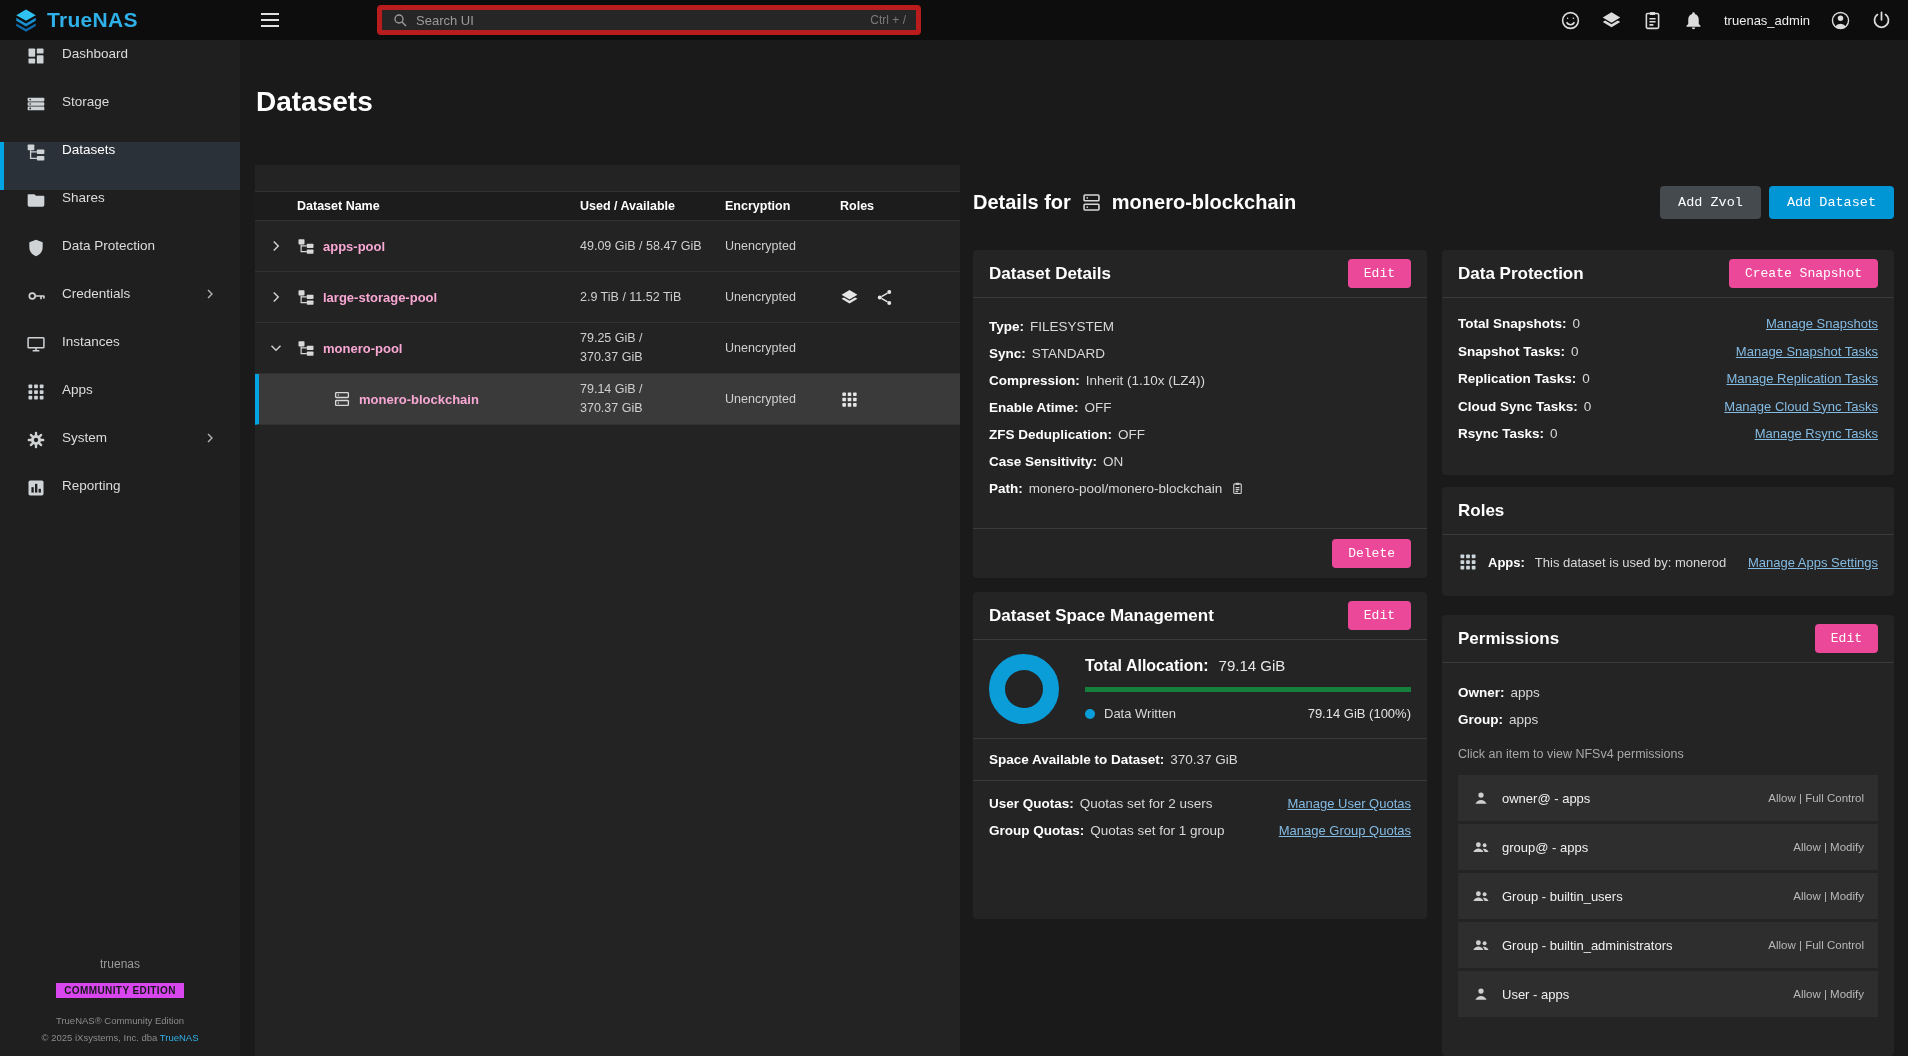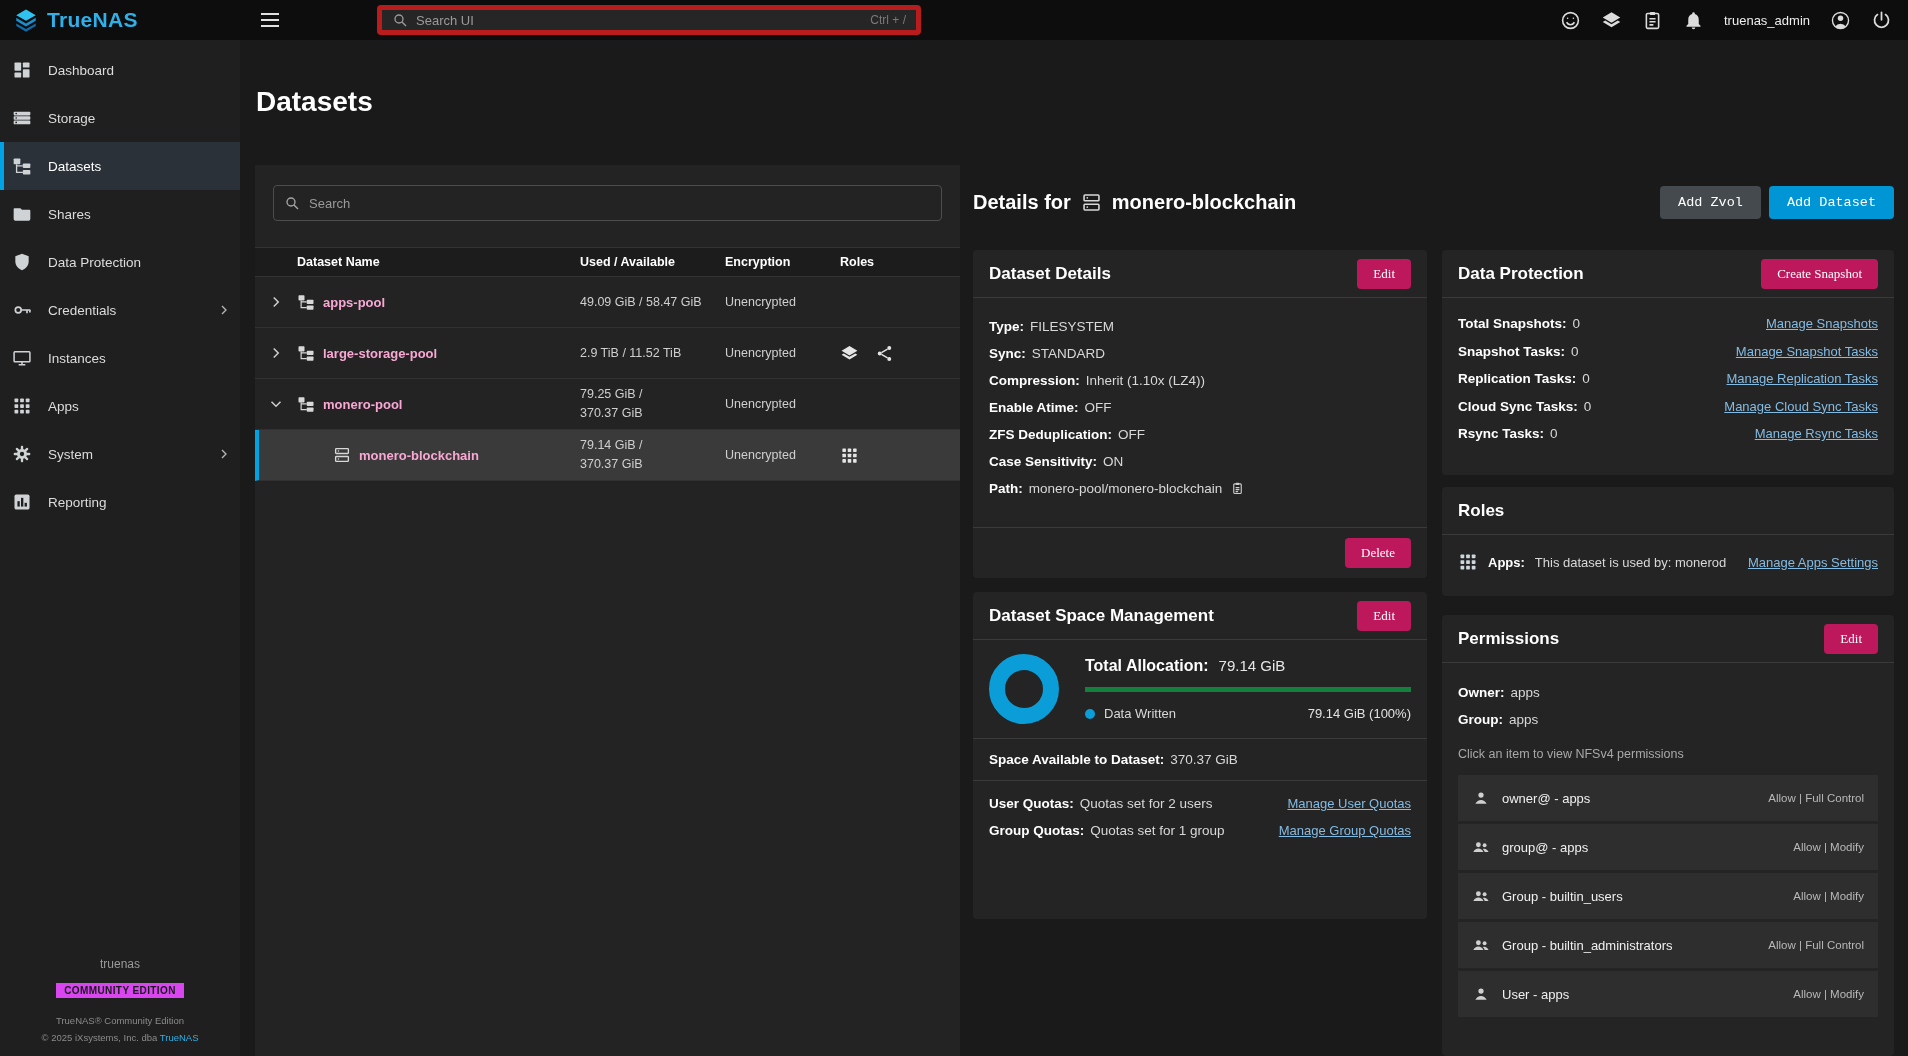--- a/index.html
+++ b/index.html
@@ -20,21 +20,21 @@
   .search-input { flex:1; background:transparent; border:none; outline:none; color:#ddd; font-size:13px; font-family:inherit; }
   .search-input::placeholder { color:#9a9a9a; }
   .search-shortcut { font-size:12px; color:#7a7a7a; }
   .topbar-right { margin-left:auto; display:flex; align-items:center; gap:20px; padding-right:16px; }
   .tb-icon { width:21px; height:21px; color:#dcdcdc; cursor:pointer; }
   .username { font-size:13px; color:#eee; }
 
   
   .sidebar { position:absolute; top:40px; left:0; width:240px; bottom:0; background:#1f1f1f; }
   .nav-items { padding-top:6px; }
-  .nav-item { height:48px; display:flex; align-items:center; gap:16px; padding:0 8px; border-left:4px solid transparent; font-size:13.5px; color:#dcdcdc; cursor:pointer; }
+  .nav-item { height:48px; display:flex; gap:16px; padding:0 22px; border-left:4px solid transparent; font-size:13.5px; color:#dcdcdc; cursor:pointer; }
   .nav-item.active { background:#2a3138; border-left-color:#00a3e4; color:#fff; }
   .nav-icon { width:20px; height:20px; color:#cfd3d6; flex:none; }
   .nav-chevron { margin-left:auto; width:16px; height:16px; color:#b5b5b5; }
   .nav-footer { position:absolute; bottom:10px; left:0; right:0; text-align:center; }
   .hostname { font-size:12px; color:#9b9b9b; }
   .edition-badge { display:inline-block; margin:12px 0 14px; background:#d946ef; color:#16181a; font-size:10px; font-weight:700; padding:2px 8px; letter-spacing:.4px; cursor:pointer; }
   .foot-line { font-size:9.5px; color:#8b8b8b; line-height:1.8; }
   .foot-brand { color:#2fb0e8; }
 
   
@@ -59,21 +59,21 @@
   .row-roles svg { width:19px; height:19px; cursor:pointer; }
 
   
   .details-header { position:absolute; left:733px; top:140px; width:921px; height:44px; display:flex; align-items:center; }
   .dh-title { display:flex; align-items:center; gap:10px; font-size:20px; font-weight:700; color:#fff; }
   .dh-title svg { width:21px; height:21px; color:#d8d8d8; }
   .dh-buttons { margin-left:auto; display:flex; gap:8px; }
   .btn { border:none; border-radius:4px; color:#fff; font-size:13.5px; padding:9px 18px; cursor:pointer; font-family:Liberation Mono, monospace; }
   .btn-gray { background:#454a4f; }
   .btn-blue { background:#0095d5; }
-  .btn-sm { border:none; border-radius:4px; background:#be185d; color:#fff; font-size:13px; padding:7px 16px; cursor:pointer; font-family:Liberation Serif, serif; }
+  .btn-sm { border:none; border-radius:4px; background:#ec4899; color:#fff; font-size:13px; padding:7px 16px; cursor:pointer; font-family:Liberation Mono, monospace; }
 
   
   .card { position:absolute; background:#242424; border-radius:4px; display:flex; flex-direction:column; overflow:hidden; }
   .card-head { display:flex; align-items:center; justify-content:space-between; min-height:48px; padding:0 16px; border-bottom:1px solid #3a3a3a; flex:none; }
   .card-title { font-size:17px; font-weight:700; color:#fff; }
   #card-details { left:733px; top:210px; width:454px; height:328px; }
   #card-space   { left:733px; top:552px; width:454px; height:327px; }
   #card-dp      { left:1202px; top:210px; width:452px; height:225px; }
   #card-roles   { left:1202px; top:447px; width:452px; height:109px; }
   #card-perms   { left:1202px; top:575px; width:452px; height:441px; }
@@ -317,27 +317,20 @@
       <div><span class="edition-badge">COMMUNITY EDITION</span></div>
       <div class="foot-line">TrueNAS® Community Edition</div>
       <div class="foot-line"><span>© 2025 iXsystems, Inc. dba </span><span class="foot-brand">TrueNAS</span></div>
     </div>
   </div>
 
   <div class="main">
     <div class="page-title">Datasets</div>
 
     <div class="tree-panel">
-      <div class="tree-search">
-        <svg viewBox="0 0 24 24" fill="none" stroke="currentColor" stroke-width="2">
-            <circle cx="10.5" cy="10.5" r="6"></circle>
-            <path d="M15 15l6 6"></path>
-          </svg>
-        <input class="search-input" placeholder="Search" style="">
-      </div>
       <div class="tree-grid tree-header">
         <span></span>
         <span>Dataset Name</span>
         <span>Used / Available</span>
         <span>Encryption</span>
         <span>Roles</span>
       </div>
 
       <div class="tree-grid tree-row">
         <span class="cell-chevron">

